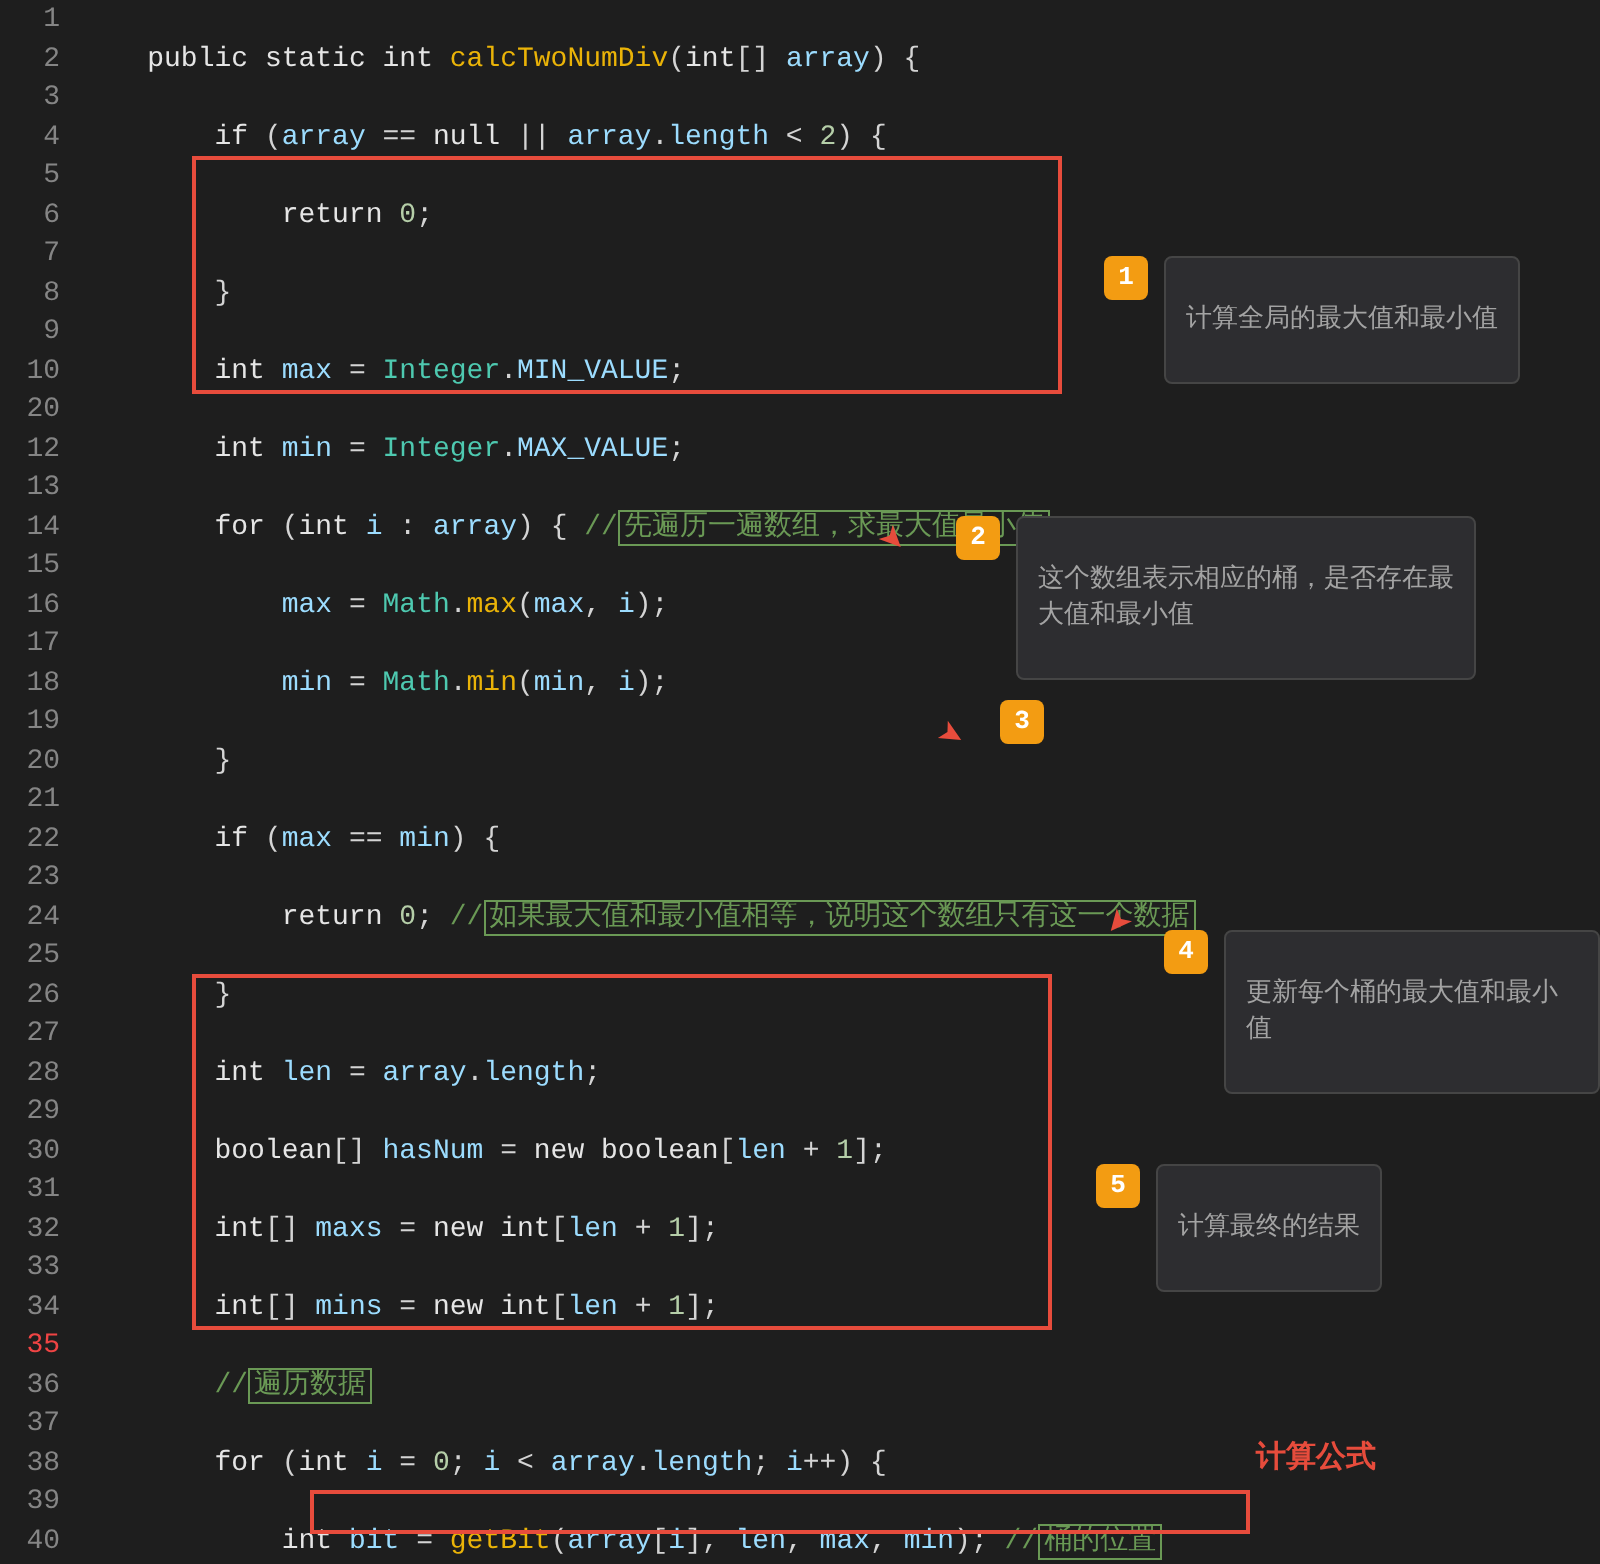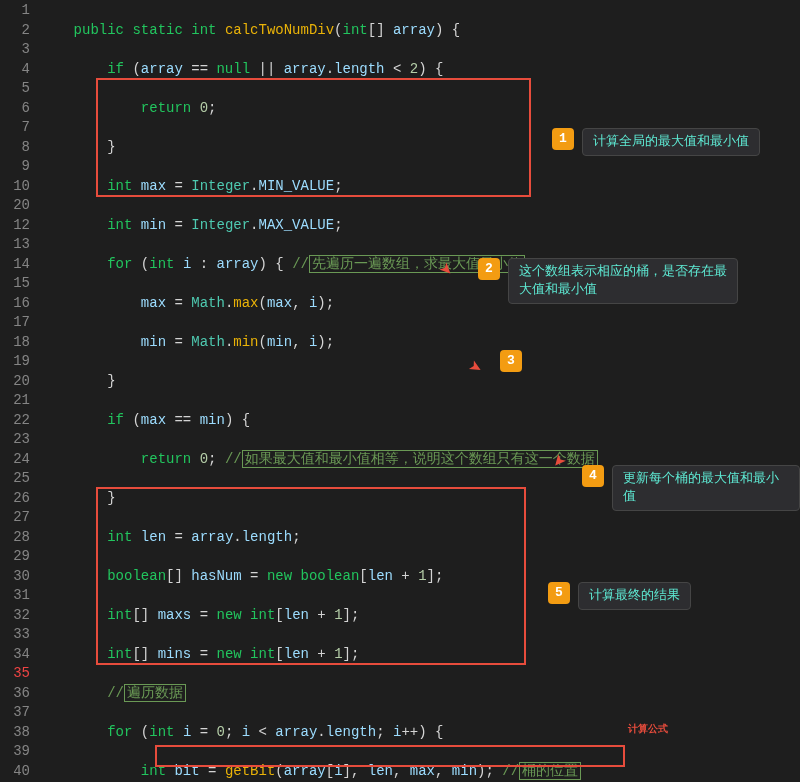--- a/index.html
+++ b/index.html
@@ -3,34 +3,34 @@
 <meta charset="utf-8">
 <style>
 *{margin:0;padding:0;box-sizing:border-box}
 body{background:#1e1e1e;font-family:Consolas,'Courier New',monospace;font-size:14px;line-height:19.5px;color:#d4d4d4;width:800px;height:782px;overflow:hidden;position:relative}
 .editor{display:flex;height:100%}
 .gutter{width:40px;text-align:right;color:#858585;padding-right:10px;padding-top:1px;user-select:none;flex-shrink:0}
 .gutter .ln{height:19.5px}
 .gutter .active{color:#ef4444}
 .code{flex:1;padding-top:1px;white-space:pre;position:relative}
 .line{height:19.5px}
-.kw{color:#22c55e}
+.kw{color:#e5e5e5}
 .ty{color:#4ec9b0}
 .fn{color:#eab308}
 .nb{color:#b5cea8}
 .va{color:#9cdcfe}
 .cm{color:#6a9955}
 .pm{color:#9cdcfe}
 .cmbox{border:1px solid #6a9955;padding:0 2px}
 .redbox{position:absolute;border:2px solid #e74c3c}
 .ann{position:absolute;display:flex;align-items:flex-start;gap:8px}
 .ann .num{background:#f39c12;color:#fff;width:22px;height:22px;border-radius:4px;display:flex;align-items:center;justify-content:center;font-weight:bold;font-size:13px;flex-shrink:0}
-.ann .txt{background:#2d2d30;color:#5eead4;padding:4px 10px;border-radius:4px;font-size:13px;line-height:1.4;border:1px solid #454545;max-width:230px;white-space:normal}
+.ann .txt{background:#2d2d30;color:#a3a3a3;padding:22px 10px;border-radius:4px;font-size:13px;line-height:1.4;border:1px solid #454545;max-width:230px;white-space:normal}
 .arrow{position:absolute;color:#e74c3c;font-size:22px;font-weight:bold;transform-origin:center}
-.formula-label{position:absolute;color:#e74c3c;font-size:10px;font-weight:bold;white-space:normal}
+.formula-label{position:absolute;color:#e74c3c;font-size:15px;font-weight:bold;white-space:normal}
 </style>
 </head>
 <body>
 
 <div class="editor">
 <div class="gutter">
       <div class="ln">1</div>
       <div class="ln">2</div>
       <div class="ln">3</div>
       <div class="ln">4</div>

